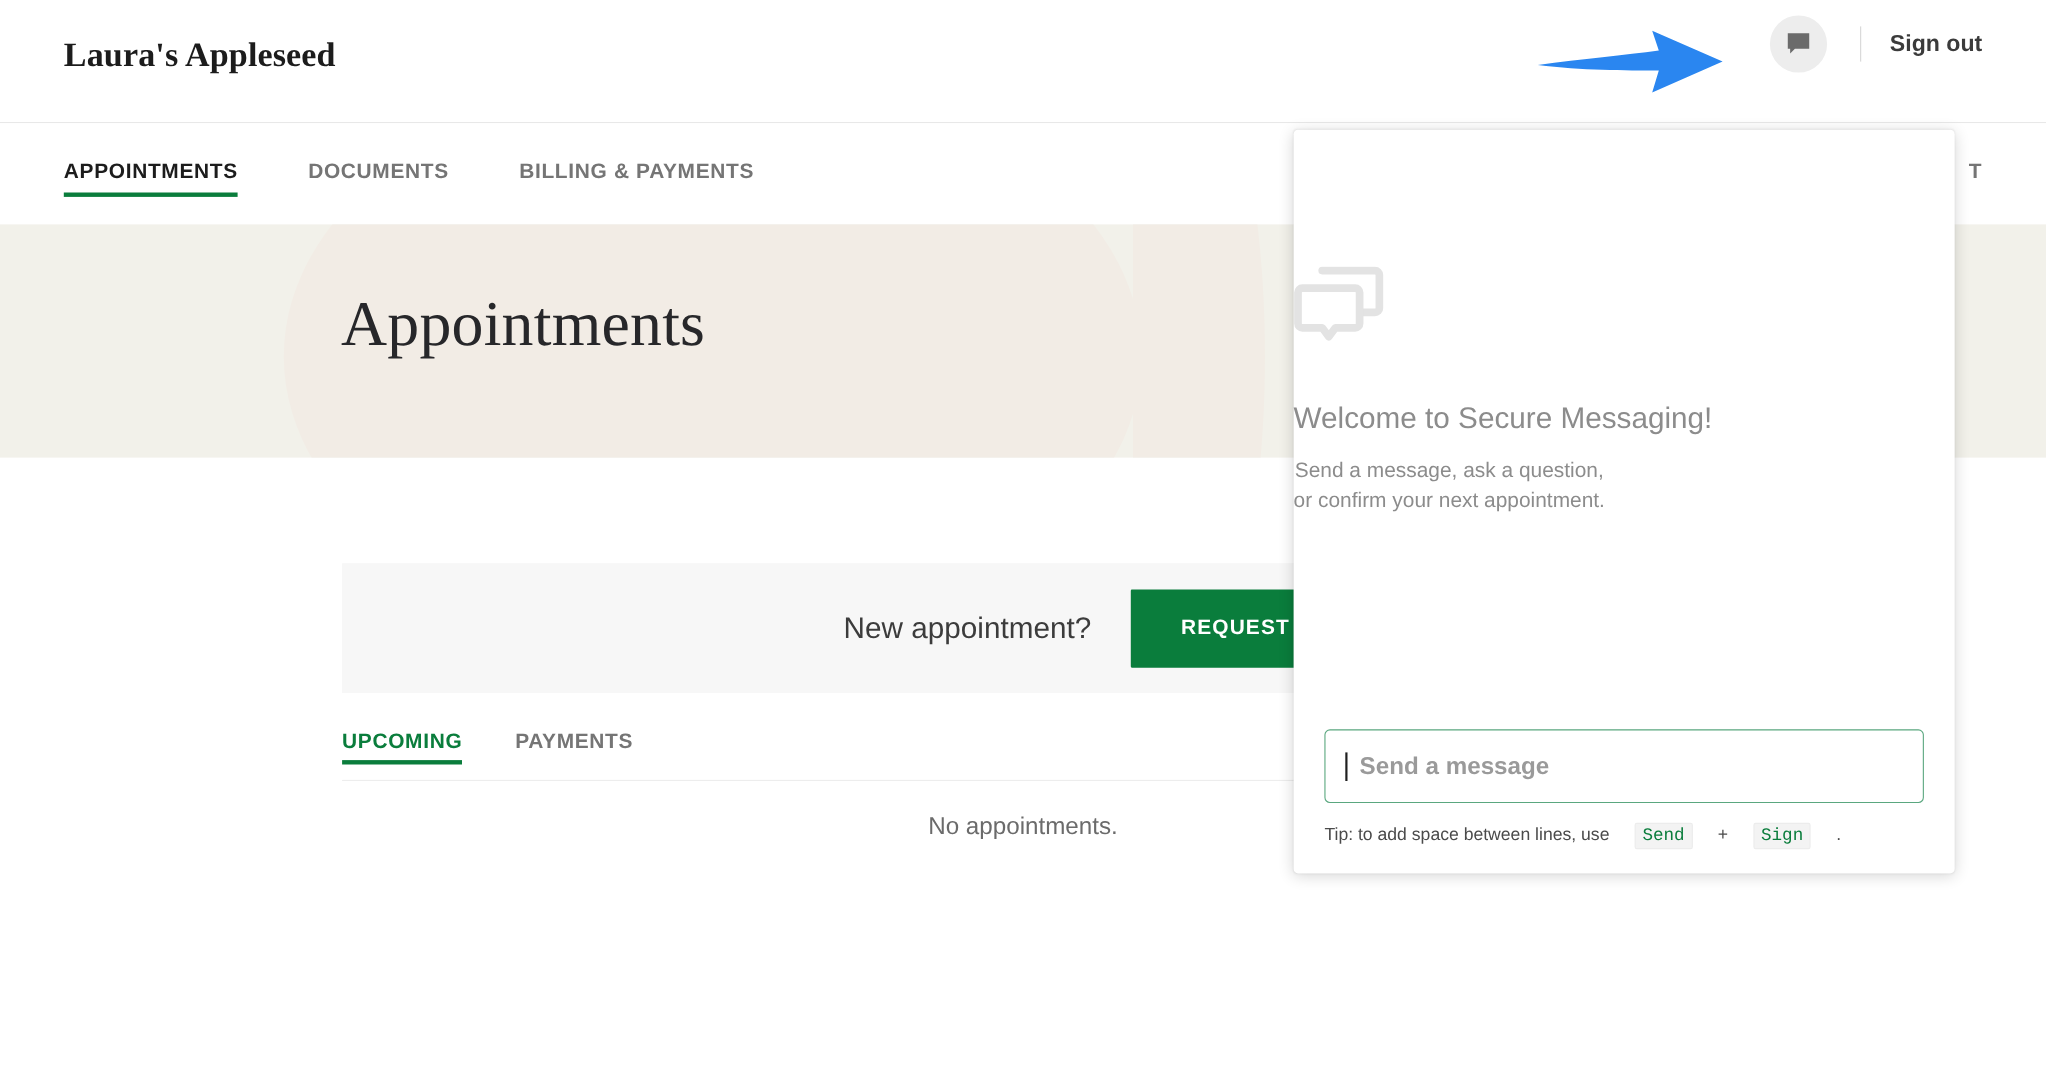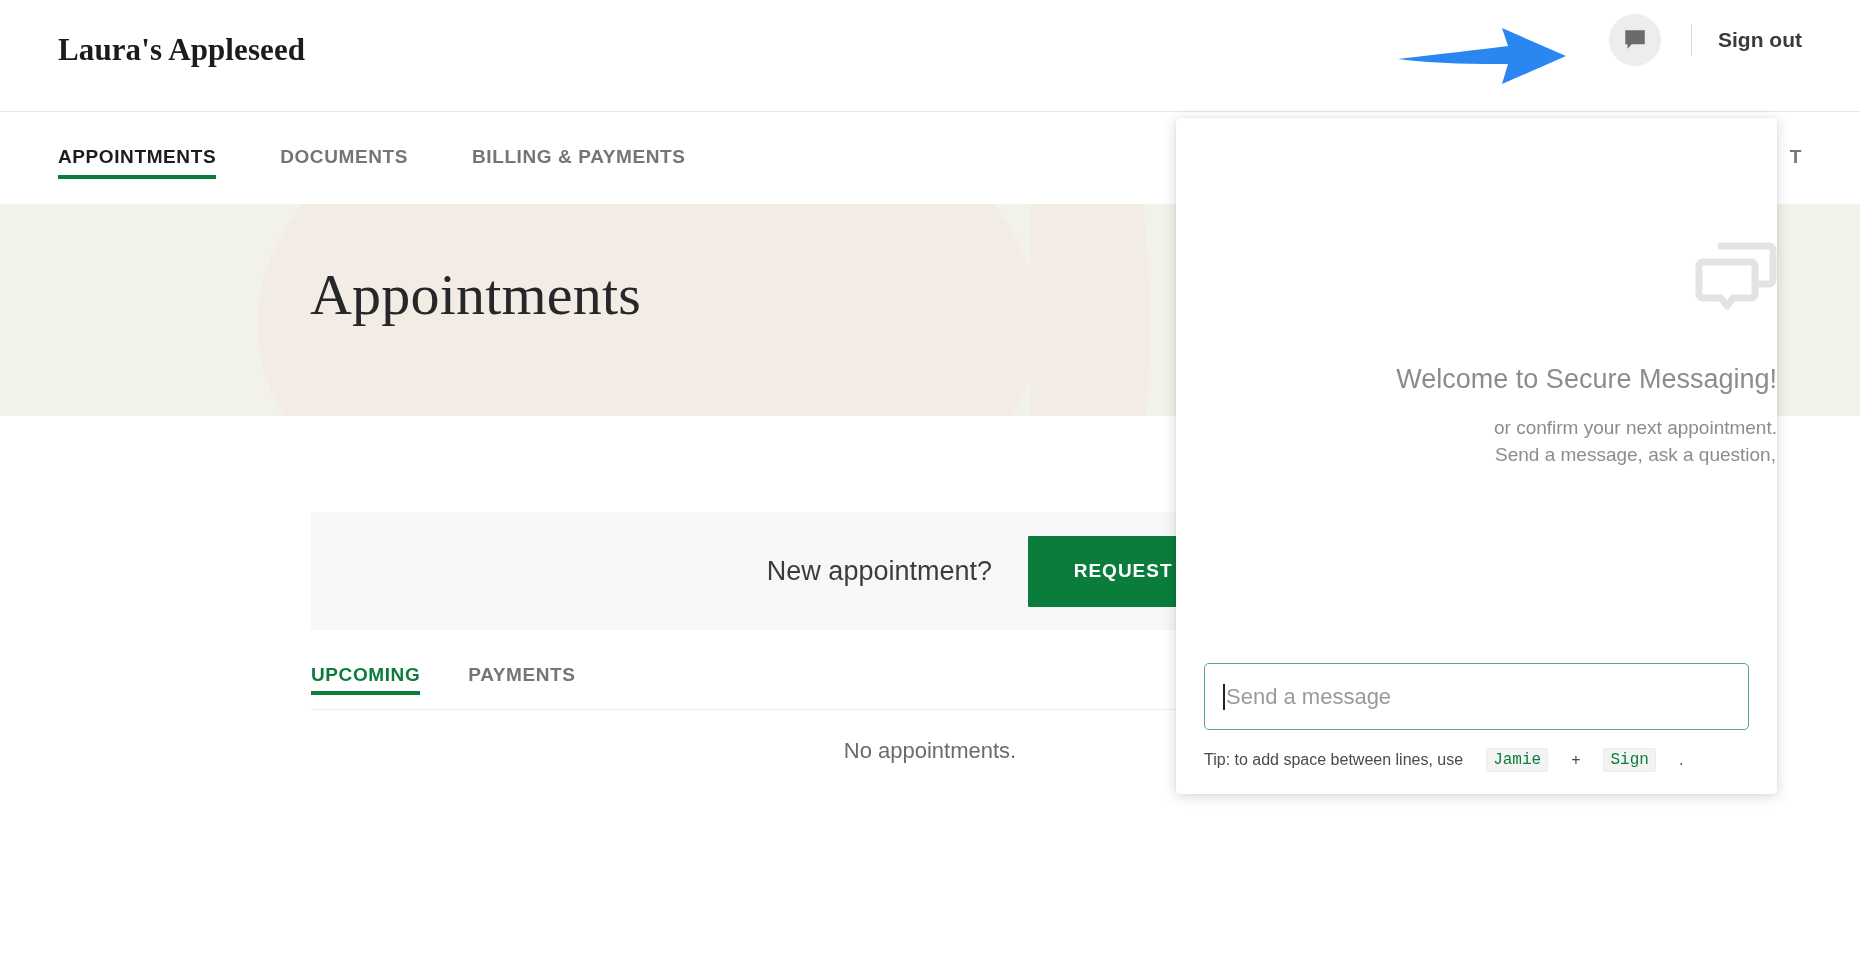--- a/index.html
+++ b/index.html
@@ -162,21 +162,21 @@
   .back-btn {
     position: absolute; left: 34px; top: 50%; transform: translateY(-50%);
     width: 34px; height: 34px; border: none; background: transparent;
     cursor: pointer; display: flex; align-items: center; justify-content: center;
   }
   .panel-title {
     font-size: 23px; font-weight: 700; color: #1c1c1c;
   }
   .panel-body {
     flex: 1; display: flex; flex-direction: column;
-    align-items: flex-end; justify-content: center;
+    align-items: flex-start; justify-content: center;
     padding-bottom: 70px;
   }
   .empty-bubbles { margin-bottom: 46px; }
   .welcome-title {
     font-size: 27px; color: #8c8c8c; font-weight: 400;
     margin-bottom: 20px; text-align: center;
   }
   .welcome-sub {
     font-size: 19px; color: #8c8c8c; line-height: 1.42;
     text-align: center;
@@ -187,21 +187,22 @@
     height: 67px; display: flex; align-items: center;
     padding: 0 18px; background: #fff;
   }
   .caret {
     width: 2px; height: 26px; background: #202020; flex-shrink: 0;
   }
   .msg-input {
     border: none; outline: none; width: 100%;
     font-family: "Liberation Sans", sans-serif;
     font-size: 22px; color: #202020; background: transparent;
-    padding-left: 1px;
+    padding-left: 11px;
+    font-weight: bold;
   }
   .msg-input::placeholder { color: #9a9a9a; }
   .tip {
     margin-top: 18px; font-size: 16px; color: #4a4a4a;
     display: flex; align-items: center; flex-wrap: wrap; gap: 18px;
   }
   .kbd {
     font-family: "Liberation Mono", monospace;
     font-size: 16px; color: #0a7d3c;
     background: #f3f3f3; border: 1px solid #ececec;
@@ -270,33 +271,33 @@
 
     <div class="panel-body">
       <div class="empty-bubbles">
         <svg width="82" height="72" viewBox="0 0 82 72" aria-hidden="true">
           <path d="M26 4 h48 a4 4 0 0 1 4 4 v30 a4 4 0 0 1 -4 4 h-12" fill="none" stroke="#e3e3e3" stroke-width="7" stroke-linecap="round" stroke-linejoin="round"></path>
           <path d="M8 20 h48 a4 4 0 0 1 4 4 v28 a4 4 0 0 1 -4 4 h-18 l-6 8 -6 -8 h-18 a4 4 0 0 1 -4 -4 v-28 a4 4 0 0 1 4 -4 z" fill="#ffffff" stroke="#e3e3e3" stroke-width="7" stroke-linejoin="round"></path>
         </svg>
       </div>
       <div class="welcome-title">Welcome to Secure Messaging!</div>
       <div class="welcome-sub">
+        <div>Send a message, ask a question,</div>
         <div>or confirm your next appointment.</div>
-        <div>Send a message, ask a question,</div>
       </div>
     </div>
 
     <div class="panel-foot">
       <div class="msg-input-wrap">
         <div class="caret"></div>
         <input class="msg-input" type="text" placeholder="Send a message" style="">
       </div>
       <div class="tip">
         <span>Tip: to add space between lines, use</span>
-        <span class="kbd">Jamie</span>
+        <span class="kbd">Send</span>
         <span>+</span>
         <span class="kbd">Sign</span>
         <span>.</span>
       </div>
     </div>
 
   </div>
 
 </div>
 

